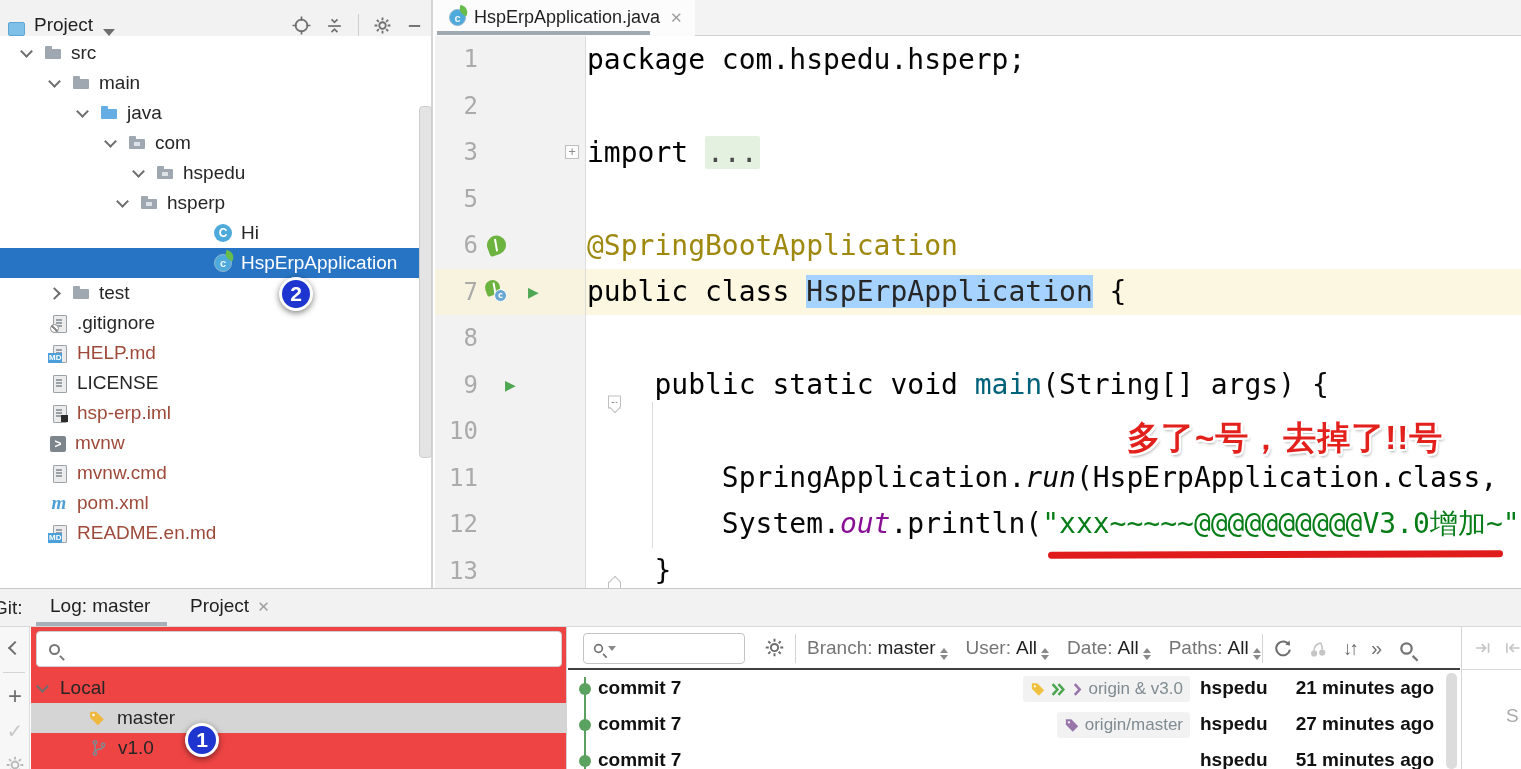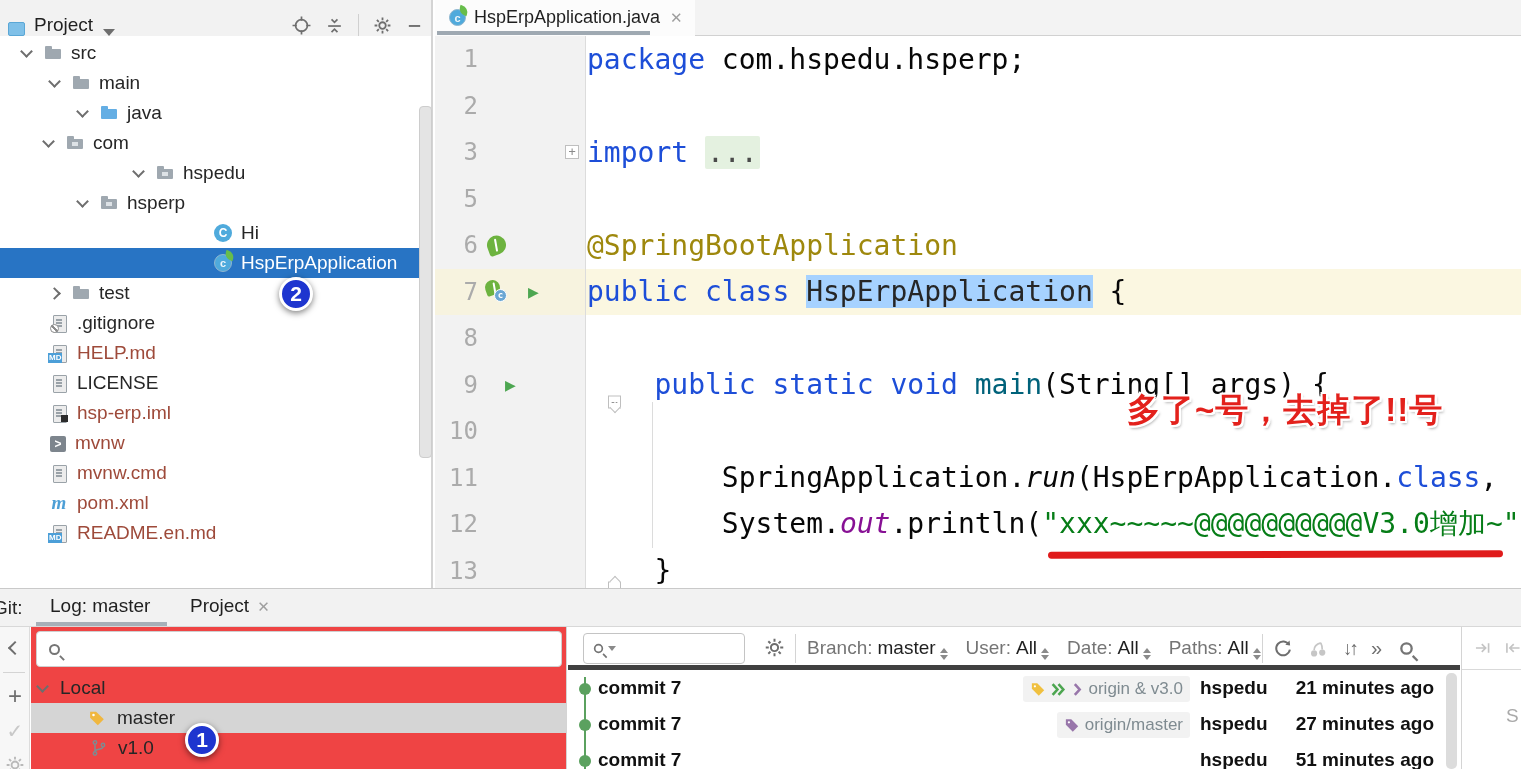--- a/index.html
+++ b/index.html
@@ -14,22 +14,22 @@
   .pp-title { font-size:19px; color:#1F1F1F; }
   .pp-caret { width:0; height:0; border-left:6px solid transparent; border-right:6px solid transparent; border-top:7px solid #6E6E6E; margin-left:10px; }
   .pp-tools { position:absolute; right:8px; display:flex; align-items:center; gap:14px; }
   .vsep { width:1px; height:22px; background:#D0D0D0; }
   .tree { padding-top:2px; }
   .trow { height:30px; display:flex; align-items:center; font-size:19px; white-space:nowrap; }
   .trow.selected { background:#2874C4; color:#fff; }
   .trow .lbl { margin-left:9px; }
   .vc { color:#9E4A3A; }
   .trow.selected .lbl { color:#fff; }
-  .pl1{padding-left:22px}.pl2{padding-left:50px}.pl3{padding-left:78px}.pl4{padding-left:44px}
-  .pl5{padding-left:134px}.pl6{padding-left:78px}.plc{padding-left:214px}.plf{padding-left:50px}
+  .pl1{padding-left:22px}.pl2{padding-left:50px}.pl3{padding-left:78px}.pl4{padding-left:106px}
+  .pl5{padding-left:134px}.pl6{padding-left:118px}.plc{padding-left:214px}.plf{padding-left:50px}
   .tw { width:9px; height:9px; border-right:2px solid #6E6E6E; border-bottom:2px solid #6E6E6E; margin-right:13px; flex:none; }
   .tw.open { transform:rotate(45deg); margin-top:-4px; }
   .tw.closed { transform:rotate(-45deg); }
   .pp-scroll { position:absolute; left:419px; top:106px; width:13px; height:352px; background:#E4E4E4; border:1px solid #CDCDCD; border-radius:4px; }
 
   
   .ic { width:18px; height:18px; position:relative; display:inline-block; flex:none; }
   .ic-folder::before { content:''; position:absolute; left:1px; top:5px; width:16px; height:10px; background:#9FA8B0; border-radius:1px; }
   .ic-folder::after { content:''; position:absolute; left:1px; top:2px; width:7px; height:4px; background:#9FA8B0; border-radius:1px 1px 0 0; }
   .ic-folder.blue::before, .ic-folder.blue::after { background:#64AEE4; }
@@ -62,35 +62,35 @@
   .etab .ttl { font-size:18px; color:#1F1F1F; margin:0 10px 0 8px; }
   .tclose { color:#9E9E9E; font-size:15px; }
   .etab-underline { position:absolute; left:2px; top:31px; width:213px; height:4px; background:#9FA9B2; }
   .codewrap { position:absolute; left:0; top:36px; right:0; bottom:0; }
   .crow { display:flex; height:46.5px; align-items:center; font-family:"DejaVu Sans Mono", monospace; font-size:28px; }
   .crow.caret { background:#FBF7E1; }
   .gut { width:151px; flex:none; align-self:stretch; background:#F2F2F2; border-right:1px solid #DCDCDC; position:relative; display:flex; align-items:center; }
   .crow.caret .gut { background:#F7F3DF; }
   .ln { width:43px; text-align:right; font-size:24px; color:#ABABAB; }
   .code { white-space:pre; padding-left:1px; }
-  .kw{color:#1d4ed8}.pl{color:#070707}.ann{color:#9E880D}.mth{color:#00627A}
+  .kw{color:#000000}.pl{color:#070707}.ann{color:#9E880D}.mth{color:#00627A}
   .str{color:#067D17}.it{font-style:italic;color:#070707}.fld{font-style:italic;color:#871094}
   .selhl{background:#A6D2FF}.fold{background:#E4F1E0;color:#4A4A4A;border-radius:2px;padding:0 2px;}
   .gi { position:absolute; top:50%; transform:translateY(-50%); }
   .run { color:#4DA651; font-size:18px; line-height:1; }
   .leaf { width:19px; height:19px; background:#6DB33F; border-radius:50% 50% 50% 15%; transform:rotate(-20deg); position:relative; display:block; }
   .leaf::after { content:''; position:absolute; left:8px; top:3px; width:2px; height:13px; background:#fff; border-radius:2px; transform:rotate(10deg); }
   .sbc { position:absolute; left:9px; top:9px; width:13px; height:13px; border-radius:50%; background:#6BA7D4; border:1px solid #fff; color:#fff; font-size:9px; font-weight:bold; display:flex; align-items:center; justify-content:center; }
   .foldbox { width:14px; height:14px; border:1px solid #BFBFBF; background:#fff; color:#8A8A8A; font-size:12px; line-height:12px; text-align:center; display:block; }
   .fmark { width:13px; height:13px; border:1px solid #BFBFBF; background:#fff; position:relative; color:#8A8A8A; font-size:11px; line-height:11px; text-align:center; display:block; }
   .fmark.down::after { content:''; position:absolute; left:2px; bottom:-4.5px; width:7px; height:7px; background:#fff; border-right:1px solid #BFBFBF; border-bottom:1px solid #BFBFBF; transform:rotate(45deg); }
   .fmark.up::after { content:''; position:absolute; left:2px; top:-4.5px; width:7px; height:7px; background:#fff; border-left:1px solid #BFBFBF; border-top:1px solid #BFBFBF; transform:rotate(45deg); }
   .indent-guide { position:absolute; left:217px; top:402px; width:1px; height:146px; background:#DCDCDC; }
   .red-underline { position:absolute; left:613px; top:551px; width:455px; height:7px; background:#E01B1B; border-radius:4px; transform:rotate(-0.2deg); z-index:20; }
-  .red-note { position:absolute; left:692px; top:388px; font-size:33px; font-weight:bold; color:#E3211C; z-index:21; letter-spacing:1px;
+  .red-note { position:absolute; left:692px; top:416px; font-size:33px; font-weight:bold; color:#E3211C; z-index:21; letter-spacing:1px;
     text-shadow:-2px -2px 0 #fff, 2px -2px 0 #fff, -2px 2px 0 #fff, 2px 2px 0 #fff, 0 -2px 0 #fff, 0 2px 0 #fff, -2px 0 0 #fff, 2px 0 0 #fff, 2px 3px 3px rgba(0,0,0,.35); }
 
   
   #bottom { position:absolute; left:0; top:588px; width:1521px; height:181px; background:#F7F7F7; border-top:1px solid #C9C9C9; }
   .b-tabs { height:38px; display:flex; align-items:center; position:relative; background:#F2F2F2; border-bottom:1px solid #D8D8D8; }
   .git-label { font-size:19px; color:#262626; margin-left:-7px; }
   .btab { font-size:19px; color:#1F1F1F; position:absolute; top:6px; }
   .btab-log { left:50px; }
   .btab-console { left:190px; }
   .btab .x { color:#9E9E9E; font-size:15px; margin-left:8px; }
@@ -101,21 +101,21 @@
   .chevL { width:10px; height:10px; border-left:2px solid #6E6E6E; border-bottom:2px solid #6E6E6E; transform:rotate(45deg); display:inline-block; }
   .strip-div { position:absolute; left:3px; width:22px; height:1px; background:#D4D4D4; }
   .b-left { position:absolute; left:31px; top:0; bottom:0; width:535px; background:#ef4444; }
   .b-search { position:absolute; left:5px; top:4px; right:4px; height:36px; border:1px solid #CFCFCF; border-radius:4px; background:#fff; display:flex; align-items:center; padding-left:12px; }
   .lens { width:11px; height:11px; border:2px solid #757575; border-radius:50%; position:relative; display:inline-block; }
   .lens::after { content:''; position:absolute; width:2px; height:6px; background:#757575; transform:rotate(-45deg); left:10px; top:9px; }
   .brow { position:absolute; left:0; right:0; height:30px; display:flex; align-items:center; font-size:19px; }
   .brow.selected { background:#D5D5D5; }
   .vdiv { position:absolute; top:0; bottom:0; width:1px; background:#D4D4D4; }
   .b-commits { position:absolute; left:568px; top:0; bottom:0; width:892px; background:#fff; }
-  .c-toolbar { position:absolute; left:0; right:0; top:0; height:43px; border-bottom:5px solid #404040; }
+  .c-toolbar { position:absolute; left:0; right:0; top:0; height:43px; border-bottom:2px solid #404040; }
   .c-search { position:absolute; left:15px; top:6px; width:162px; height:31px; border:1px solid #C4C4C4; border-radius:4px; display:flex; align-items:center; padding-left:9px; gap:4px; }
   .dn-caret { width:0; height:0; border-left:4px solid transparent; border-right:4px solid transparent; border-top:5px solid #8A8A8A; }
   .filters { position:absolute; left:239px; top:0; height:43px; display:flex; align-items:center; gap:18px; font-size:19px; }
   .flt .fl { color:#757575; } .flt .fv { color:#1F1F1F; margin-left:5px; }
   .ud { display:inline-flex; flex-direction:column; gap:2px; margin-left:4px; vertical-align:1px; }
   .ud i { width:0; height:0; border-left:4px solid transparent; border-right:4px solid transparent; }
   .ud .up { border-bottom:5px solid #8A8A8A; } .ud .dn { border-top:5px solid #8A8A8A; }
   .c-icons { position:absolute; left:705px; top:0; height:43px; display:flex; align-items:center; gap:15px; color:#6E6E6E; }
   .sorttxt { font-size:19px; letter-spacing:-3px; color:#6E6E6E; }
   .chev2 { font-size:20px; color:#6E6E6E; }

